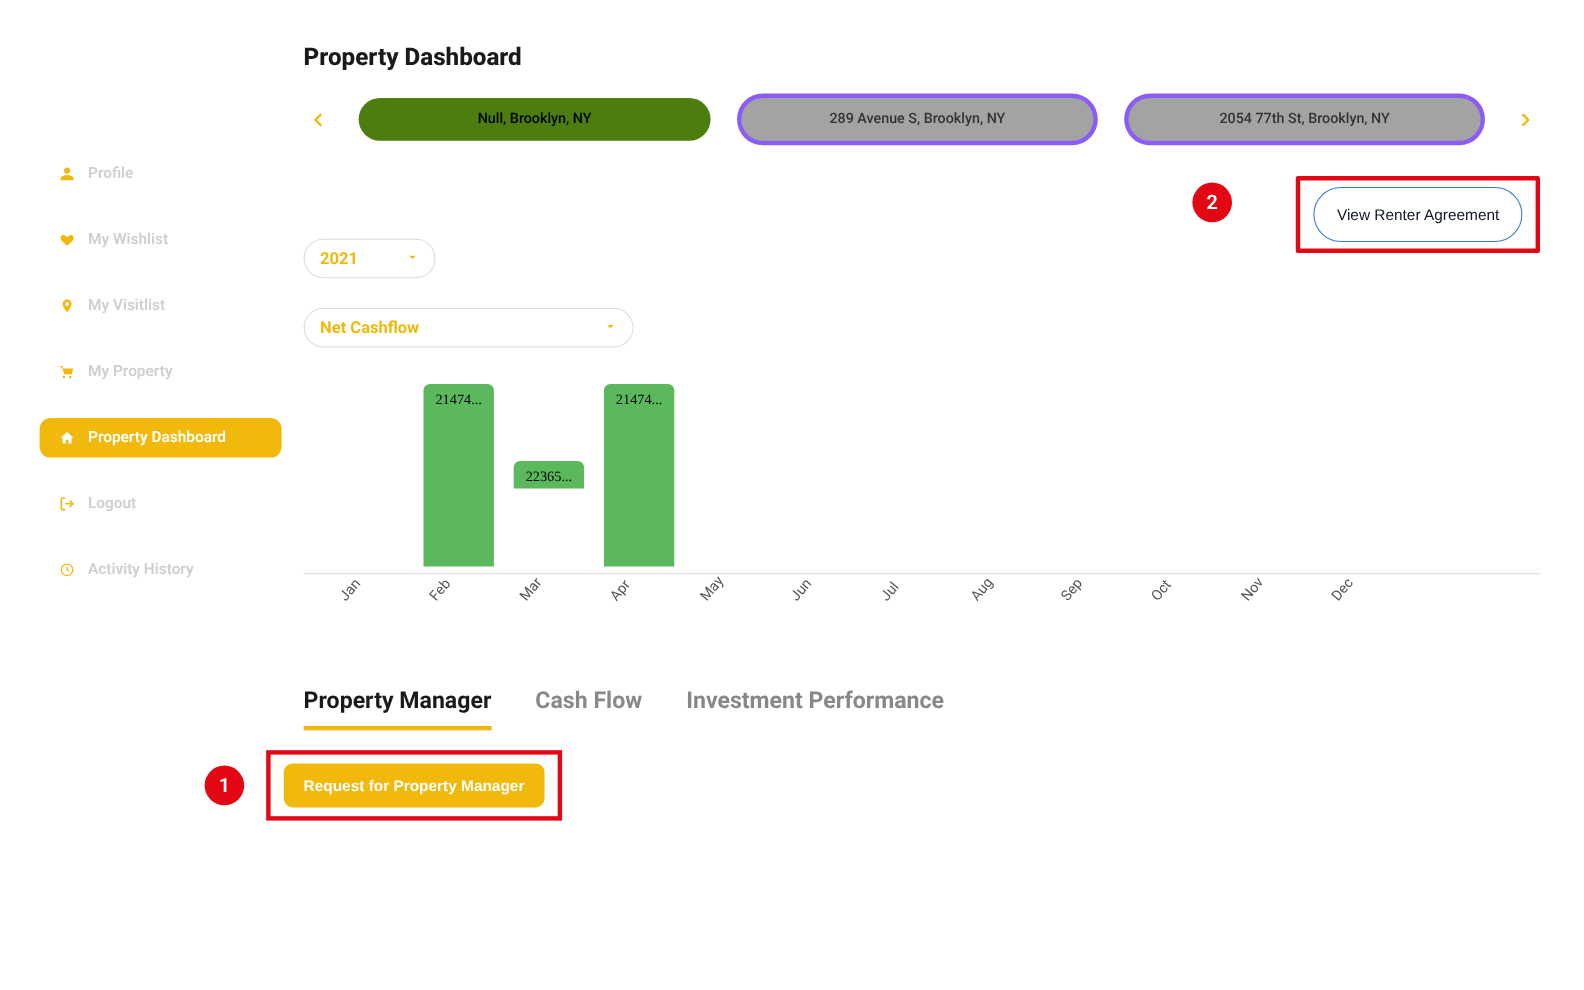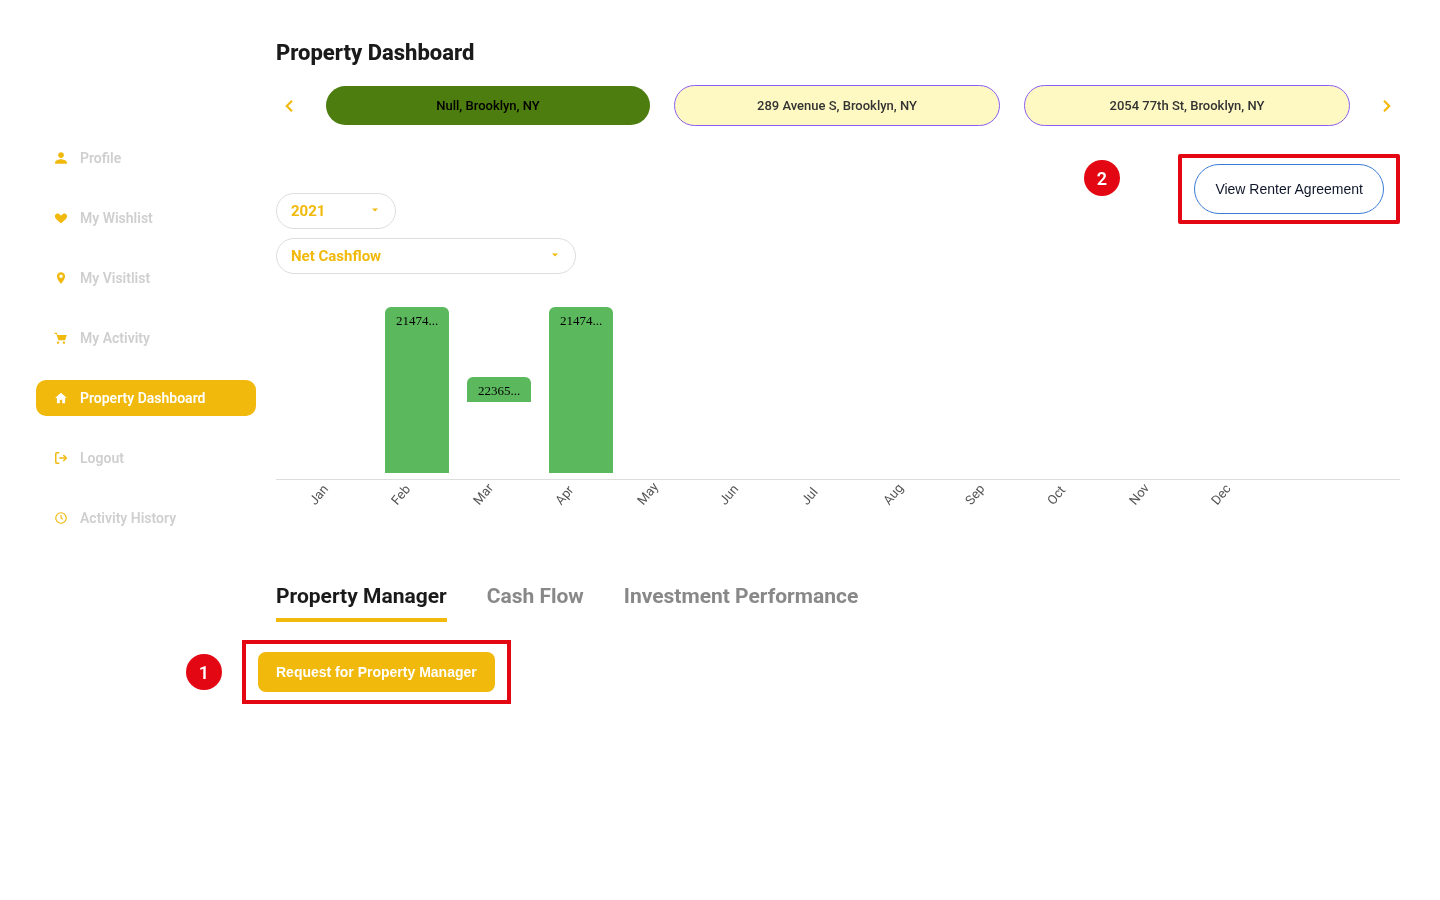--- a/index.html
+++ b/index.html
@@ -17,31 +17,31 @@
   
   .main { flex: 1; padding-left: 20px; position: relative; }
   .page-title { font-size: 22px; font-weight: 800; margin-bottom: 20px; color: #1a1a1a; }
 
   
   .prop-row { display: flex; align-items: center; gap: 24px; }
   .arrow-btn { background: none; border: none; cursor: pointer; padding: 4px; }
   .arrow-btn svg { display: block; }
   .pill { flex: 1; text-align: center; padding: 12px 24px; border-radius: 999px; font-size: 13px; font-weight: 500; cursor: pointer; }
   .pill.active { background: #4d7c0f; color: #000; }
-  .pill.inactive { background: #fef9c3; border: 1px solid #8b5cf6; color: #333; }
+  .pill.inactive { background: #a3a3a3; border: 4px solid #8b5cf6; color: #333; }
 
   
   .agreement-row { display: flex; justify-content: flex-end; margin-top: 28px; position: relative; }
   .callout-box { border: 4px solid #e30613; padding: 6px 12px; border-radius: 2px; }
   .view-agreement-btn { border: 1px solid #3a7bd5; color: #0f172a; background: #fff; padding: 16px 20px; border-radius: 999px; font-size: 14px; font-weight: 500; cursor: pointer; }
   .callout-num { position: absolute; width: 36px; height: 36px; border-radius: 50%; background: #e30613; color: #fff; display: flex; align-items: center; justify-content: center; font-size: 18px; font-weight: 600; }
 
   
   .selects { margin-top: 10px; }
-  .select-box { border: 1px solid #ddd; border-radius: 999px; padding: 8px 14px; display: inline-flex; align-items: center; justify-content: space-between; font-weight: 700; color: #f0b90b; cursor: pointer; margin-top: 9px; font-size: 15px; }
+  .select-box { border: 1px solid #ddd; border-radius: 999px; padding: 8px 14px; display: inline-flex; align-items: center; justify-content: space-between; font-weight: 700; color: #f0b90b; cursor: pointer; margin-top: 27px; font-size: 15px; }
   .select-box .chev { margin-left: 10px; }
   .select-year { width: 120px; }
   .select-metric { width: 300px; display: flex; }
 
   
   .chart-wrap { margin-top: 26px; }
   .chart { height: 180px; border-bottom: 1px solid #ddd; display: flex; align-items: flex-end; padding-left: 18px; }
   .bar-slot { width: 82px; display: flex; flex-direction: column; align-items: center; justify-content: center; height: 100%; font-family: Liberation Serif, serif; }
   .bar { width: 64px; background: #5cb85c; border-top-left-radius: 6px; border-top-right-radius: 6px; position: relative; }
   .bar-label { position: absolute; top: 6px; left: 0; right: 0; text-align: center; font-size: 13px; color: #000; white-space: nowrap; overflow: hidden; }
@@ -88,21 +88,21 @@
           </svg>
       </span>
       <span class="label">My Visitlist</span>
     </div>
     <div class="sidebar-item">
       <span class="icon">
         <svg width="14" height="14" viewBox="0 0 24 24" fill="currentColor">
             <path d="M7 18c-1.1 0-2 .9-2 2s.9 2 2 2 2-.9 2-2-.9-2-2-2zm10 0c-1.1 0-2 .9-2 2s.9 2 2 2 2-.9 2-2-.9-2-2-2zM7 16h12l3-9H6L5 3H1v2h3l3 9v2z"></path>
           </svg>
       </span>
-      <span class="label">My Activity</span>
+      <span class="label">My Property</span>
     </div>
     <div class="sidebar-item active">
       <span class="icon">
         <svg width="14" height="14" viewBox="0 0 24 24" fill="currentColor">
             <path d="M12 3l10 9h-3v9h-5v-6h-4v6H5v-9H2z"></path>
           </svg>
       </span>
       <span class="label">Property Dashboard</span>
     </div>
     <div class="sidebar-item">

